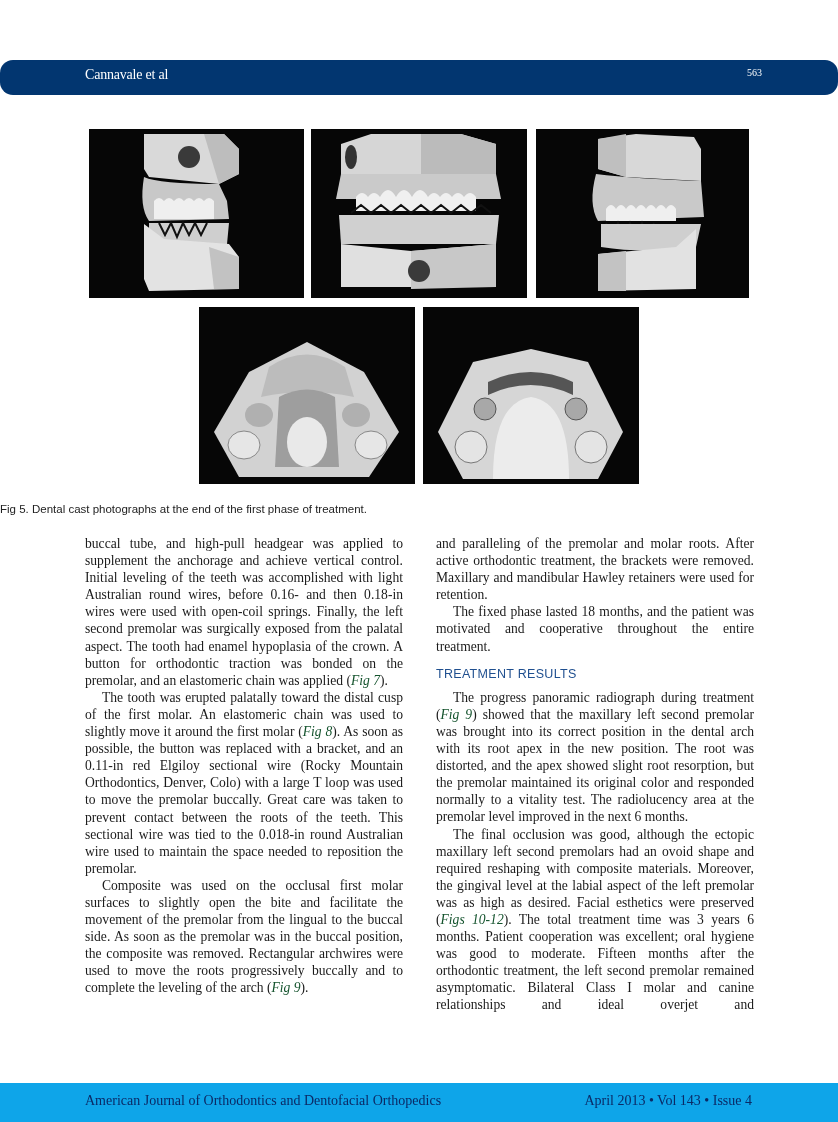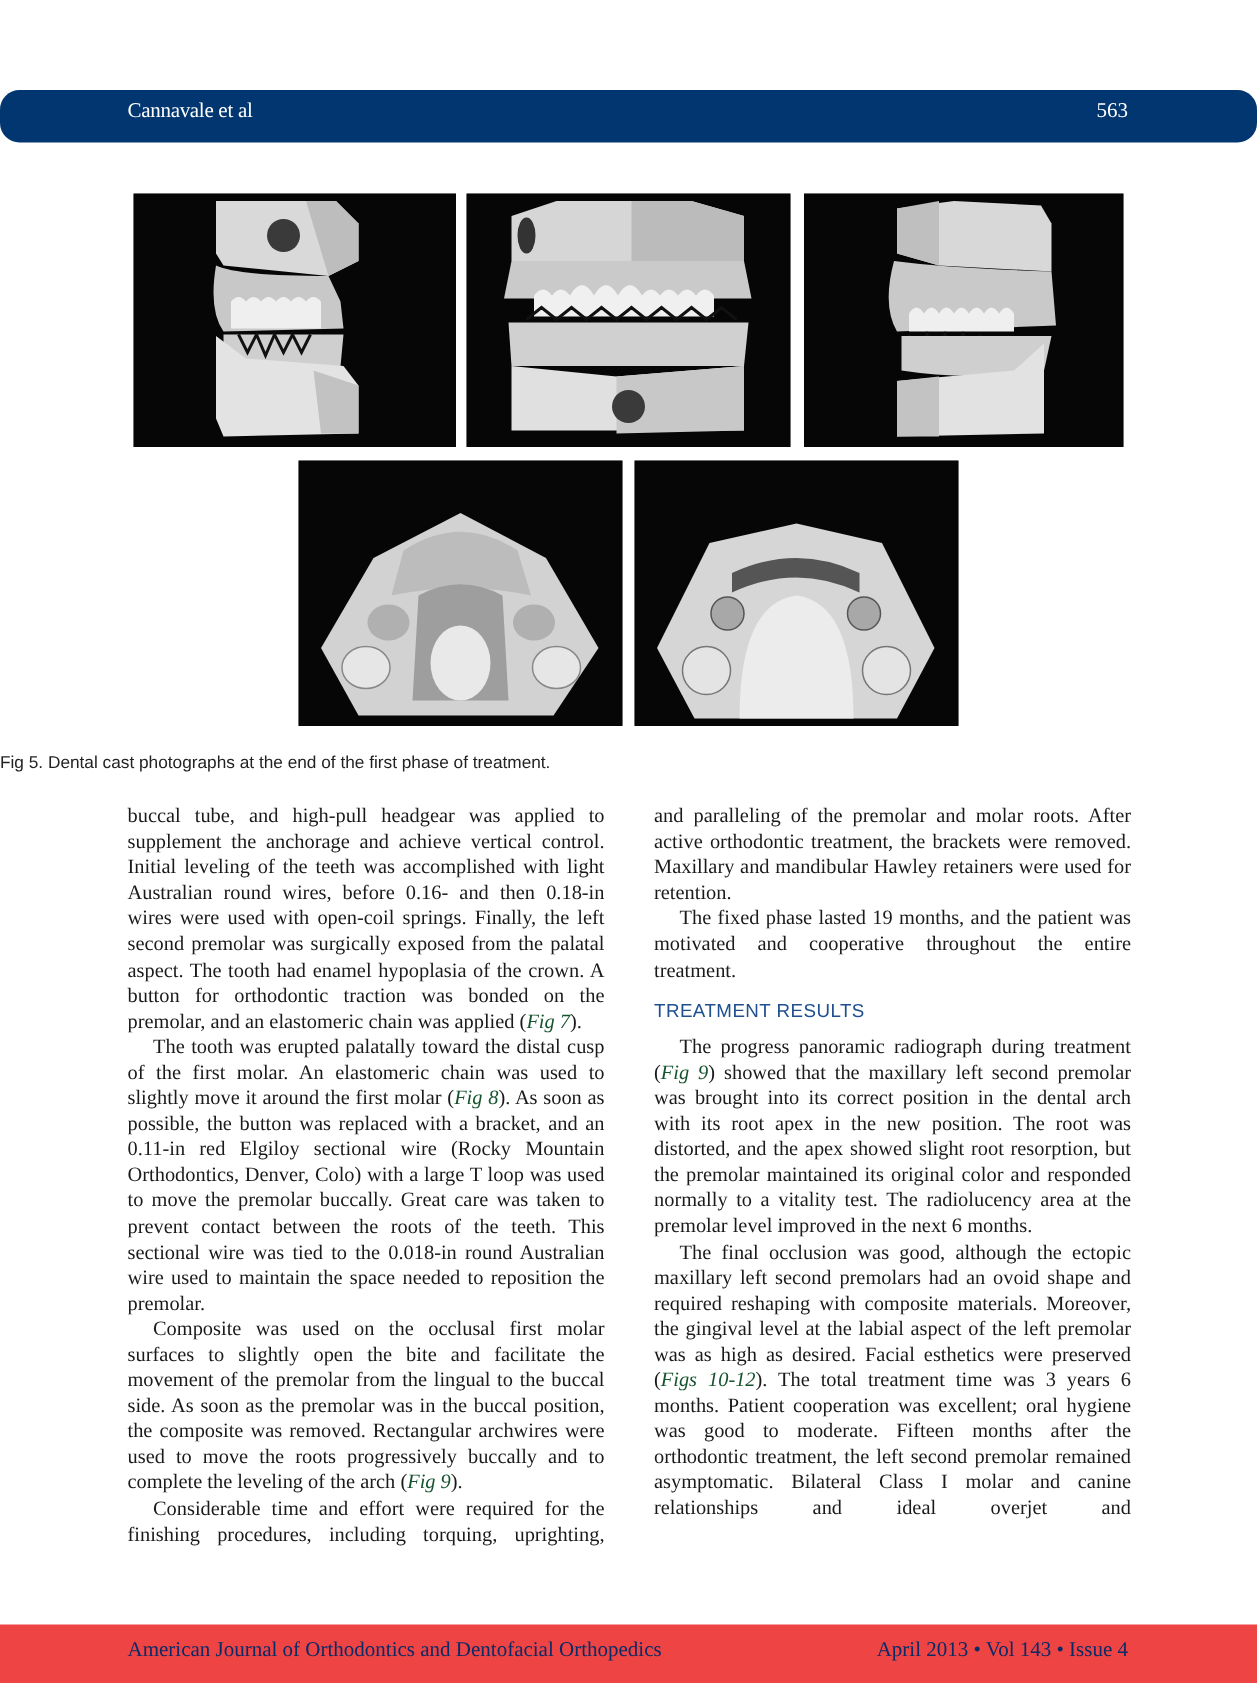--- a/index.html
+++ b/index.html
@@ -1,34 +1,34 @@
 <!DOCTYPE html>
 <html><head>
 <meta charset="utf-8">
 <style>
   html, body { margin:0; padding:0; background:#ffffff; }
   body { width:838px; height:1122px; position:relative; overflow:hidden; font-family:"Liberation Serif", serif; color:#1a1a1a; }
   .header-bar { position:absolute; left:0; top:60px; width:838px; height:35px; background:#023670; color:#ffffff;border-radius:13px; }
   .header-bar .author { position:absolute; left:85px; top:7px; font-size:14px; font-family:"Liberation Serif", serif; letter-spacing:-0.2px; }
-  .header-bar .page-num { position:absolute; right:86px; top:7px; font-size:14px; }
+  .header-bar .page-num { position:absolute; right:76px; top:7px; font-size:10px; }
 
   .photo { position:absolute; background:#050505; overflow:hidden; }
   .photo svg { width:100%; height:100%; display:block; }
 
   .caption { position:absolute; left:0; width:838px; top:503px; text-align:left; font-family:"Liberation Sans", sans-serif; font-size:11.5px; color:#222; }
 
   .col { position:absolute; top:535px; width:318px; font-size:13.6px; line-height:17.1px; text-align:justify; }
   .col.left { left:85px; }
   .col.right { left:436px; }
   .col p { margin:0; text-indent:17px; }
   .col p.noindent { text-indent:0; }
   .col h2 { margin:11px 0 6px 0; font-family:"Liberation Sans", sans-serif; font-weight:normal; font-size:12.5px; color:#1f4f8f; letter-spacing:0.3px; }
   .ref { color:#14532d;font-style:italic; }
 
-  .footer-bar { position:absolute; left:0; top:1083px; width:838px; height:39px; background:#ef4444; color:#0b2a66; }
+  .footer-bar { position:absolute; left:0; top:1083px; width:838px; height:39px; background:#0ea5e9; color:#0b2a66; }
   .footer-bar .journal { position:absolute; left:85px; top:10px; font-size:14px; }
   .footer-bar .issue { position:absolute; right:86px; top:10px; font-size:14px; }
 </style>
 </head>
 <body>
 
 <div class="header-bar">
   <span class="author">Cannavale et al</span>
   <span class="page-num">563</span>
 </div>
@@ -100,26 +100,25 @@
     <path d="M70,172 Q70,95 108,90 Q146,95 146,172 Z" fill="#ececec"></path>
   </svg>
 </div>
 
 <div class="caption">Fig 5.  Dental cast photographs at the end of the first phase of treatment.</div>
 
 <div class="col left">
   <p class="noindent"><span>buccal tube, and high-pull headgear was applied to supplement the anchorage and achieve vertical control. Initial leveling of the teeth was accomplished with light Australian round wires, before 0.16- and then 0.18-in wires were used with open-coil springs. Finally, the left second premolar was surgically exposed from the palatal aspect. The tooth had enamel hypoplasia of the crown. A button for orthodontic traction was bonded on the premolar, and an elastomeric chain was applied (</span><span class="ref">Fig 7</span><span>).</span></p>
   <p><span>The tooth was erupted palatally toward the distal cusp of the first molar. An elastomeric chain was used to slightly move it around the first molar (</span><span class="ref">Fig 8</span><span>). As soon as possible, the button was replaced with a bracket, and an 0.11-in red Elgiloy sectional wire (Rocky Mountain Orthodontics, Denver, Colo) with a large T loop was used to move the premolar buccally. Great care was taken to prevent contact between the roots of the teeth. This sectional wire was tied to the 0.018-in round Australian wire used to maintain the space needed to reposition the premolar.</span></p>
   <p><span>Composite was used on the occlusal first molar surfaces to slightly open the bite and facilitate the movement of the premolar from the lingual to the buccal side. As soon as the premolar was in the buccal position, the composite was removed. Rectangular archwires were used to move the roots progressively buccally and to complete the leveling of the arch (</span><span class="ref">Fig 9</span><span>).</span></p>
-  <p style="text-align-last:justify;"><span>Considerable time and effort were required for the finishing procedures, including torquing, uprighting,</span></p>
 </div>
 
 <div class="col right">
   <p class="noindent">and paralleling of the premolar and molar roots. After active orthodontic treatment, the brackets were removed. Maxillary and mandibular Hawley retainers were used for retention.</p>
-  <p>The fixed phase lasted 19 months, and the patient was motivated and cooperative throughout the entire treatment.</p>
+  <p>The fixed phase lasted 18 months, and the patient was motivated and cooperative throughout the entire treatment.</p>
   <h2>TREATMENT RESULTS</h2>
   <p><span>The progress panoramic radiograph during treatment (</span><span class="ref">Fig 9</span><span>) showed that the maxillary left second premolar was brought into its correct position in the dental arch with its root apex in the new position. The root was distorted, and the apex showed slight root resorption, but the premolar maintained its original color and responded normally to a vitality test. The radiolucency area at the premolar level improved in the next 6 months.</span></p>
   <p style="text-align-last:justify;"><span>The final occlusion was good, although the ectopic maxillary left second premolars had an ovoid shape and required reshaping with composite materials. Moreover, the gingival level at the labial aspect of the left premolar was as high as desired. Facial esthetics were preserved (</span><span class="ref">Figs 10-12</span><span>). The total treatment time was 3 years 6 months. Patient cooperation was excellent; oral hygiene was good to moderate. Fifteen months after the orthodontic treatment, the left second premolar remained asymptomatic. Bilateral Class I molar and canine relationships and ideal overjet and</span></p>
 </div>
 
 <div class="footer-bar">
   <span class="journal">American Journal of Orthodontics and Dentofacial Orthopedics</span>
   <span class="issue">April 2013 • Vol 143 • Issue 4</span>
 </div>
 

